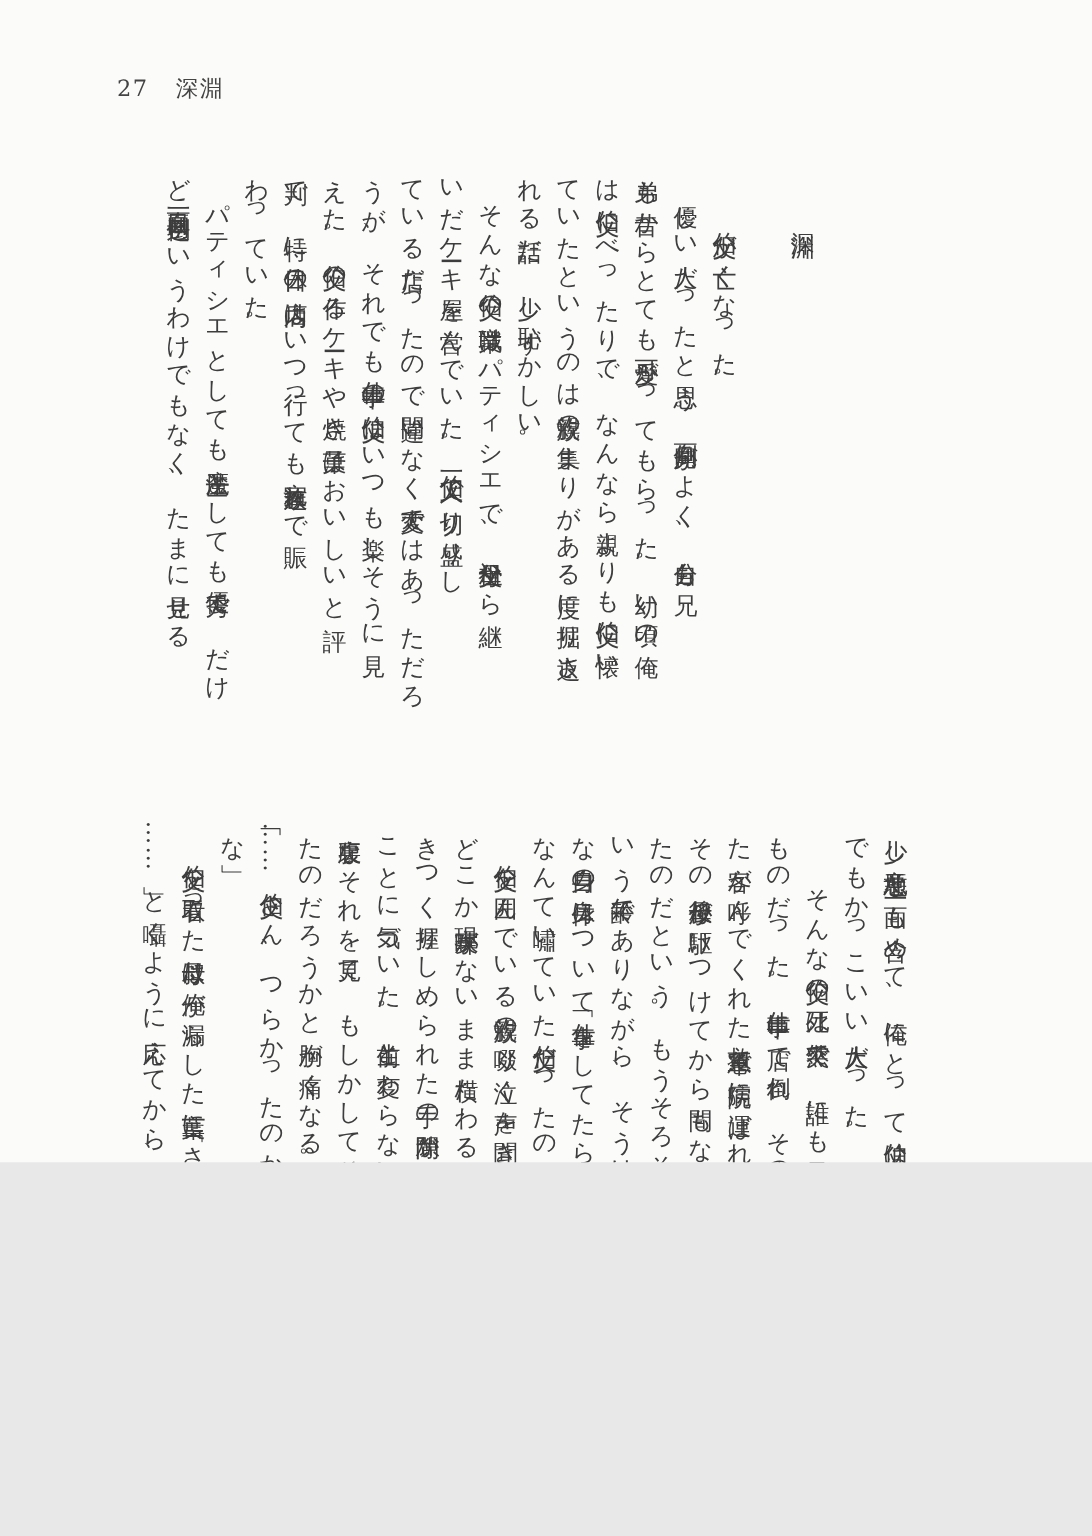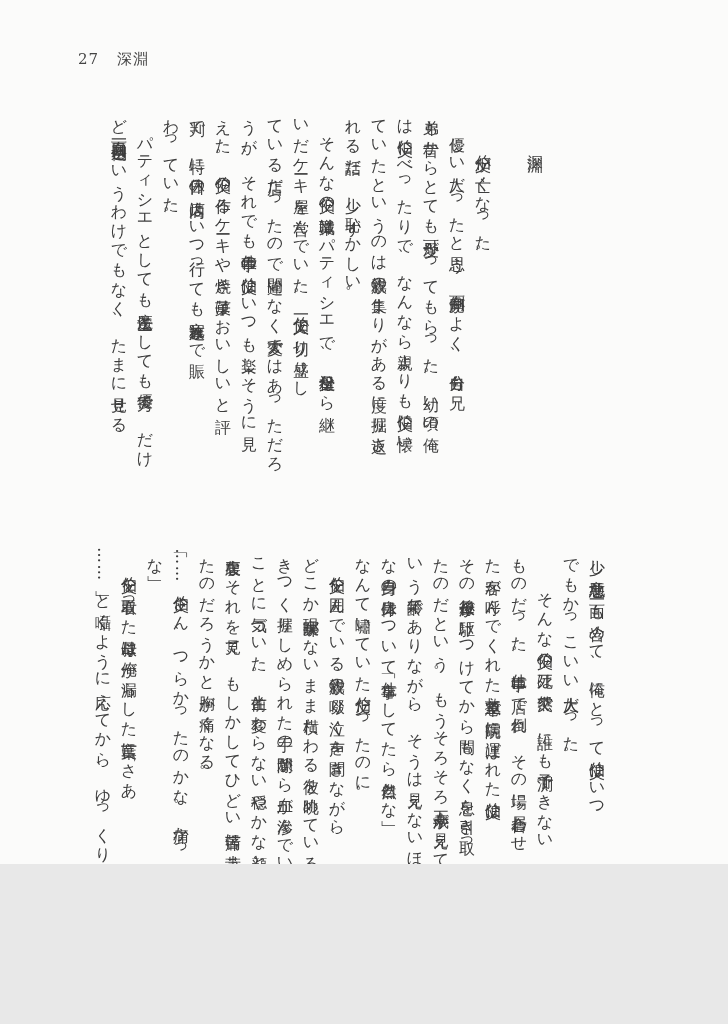--- a/index.html
+++ b/index.html
@@ -3,21 +3,21 @@
 <meta charset="utf-8">
 <style>
   html, body {
     margin: 0;
     padding: 0;
     background: #e8e8e8;
   }
   .page {
     position: relative;
     width: 728px;
-    height: 864px;
+    height: 775px;
     margin: 0 auto;
     background: #fbfbfa;
     overflow: hidden;
     font-family: "DejaVu Serif", "Liberation Serif", serif;
     color: #3d3d3d;
   }
   
   .page-header {
     position: absolute;
     left: 78px;

